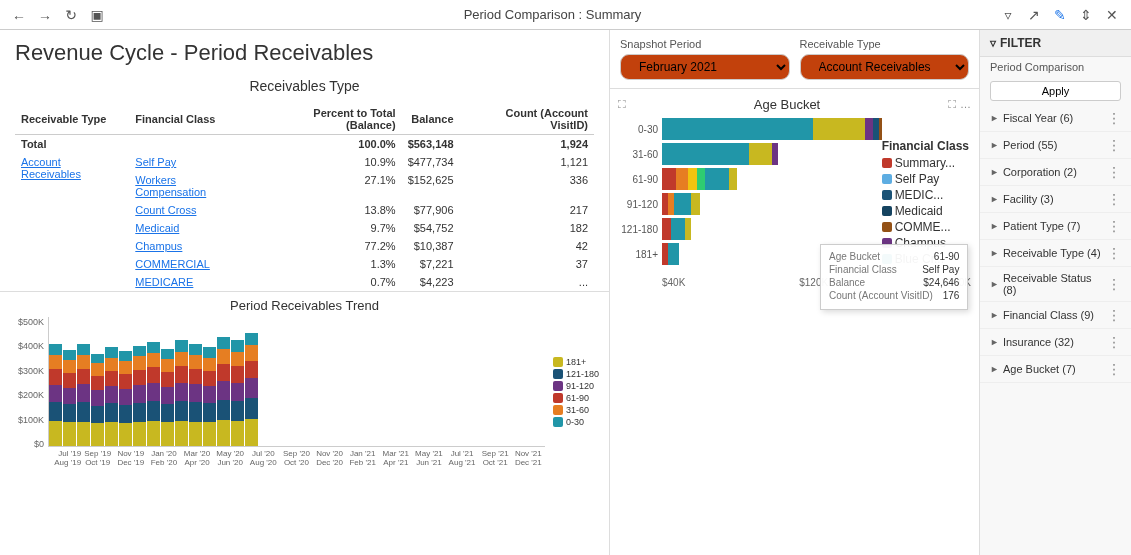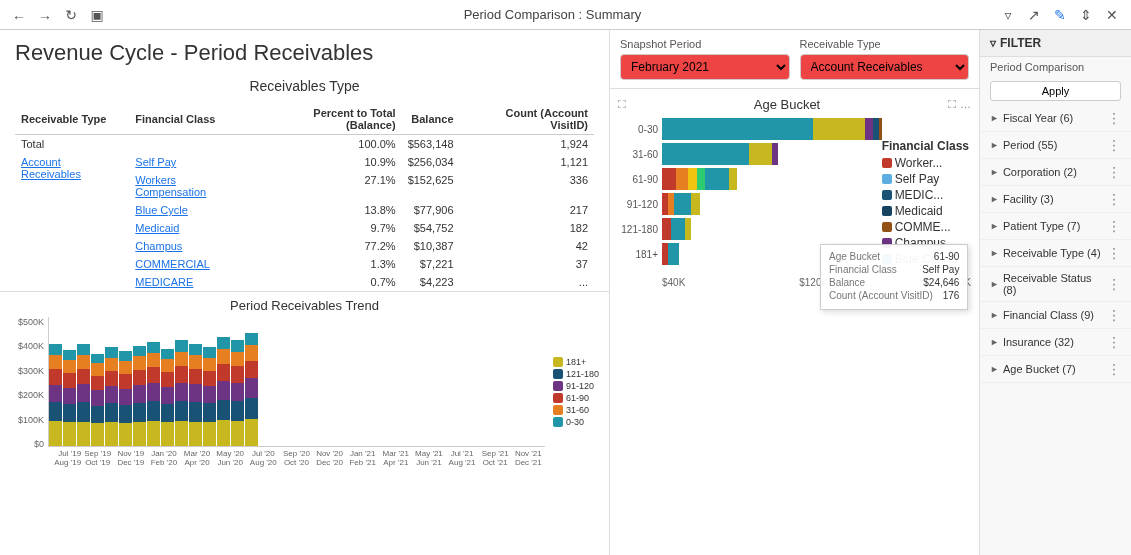--- a/index.html
+++ b/index.html
@@ -13,29 +13,29 @@
     .topbar-icon { width: 18px; height: 18px; cursor: pointer; display: flex; align-items: center; justify-content: center; color: #555; font-size: 14px; }
     .topbar-icon.blue { color: #1a73e8; }
 
     
     .page-title { font-size: 22px; font-weight: 300; color: #333; margin-bottom: 12px; }
 
     
     .snapshot-row { display: flex; gap: 10px; padding: 8px 10px; background: #fff; border-bottom: 1px solid #ddd; }
     .snapshot-box { flex: 1; }
     .snapshot-label { font-size: 11px; color: #555; margin-bottom: 4px; }
-    .snapshot-select { width: 100%; border: 1px solid #ccc; border-radius: 4px; padding: 4px 6px; font-size: 12px; background: #ef4444; }
+    .snapshot-select { width: 100%; border: 1px solid #ccc; border-radius: 9px; padding: 4px 14px; font-size: 12px; background: #c2410c; }
 
     
     .section-title { text-align: center; font-size: 14px; font-weight: 500; margin: 8px 0 6px; color: #333; }
     .recv-table { width: 100%; border-collapse: collapse; font-size: 11px; }
     .recv-table th { text-align: left; padding: 3px 6px; border-bottom: 1px solid #ccc; font-weight: 600; color: #333; }
     .recv-table th.right { text-align: right; }
     .recv-table td { padding: 3px 6px; vertical-align: top; }
-    .recv-table tr.total-row td { font-weight: normal; }
+    .recv-table tr.total-row td { font-weight: bold; }
     .recv-table a { color: #1a73e8; text-decoration: underline; cursor: pointer; }
     .recv-table td.right { text-align: right; }
     .age-bucket-header { display: flex; align-items: center; justify-content: space-between; margin-bottom: 6px; }
     .age-bucket-title { text-align: center; font-size: 13px; font-weight: 500; flex: 1; }
     .ab-icons { display: flex; gap: 4px; }
     .ab-icon { font-size: 11px; color: #888; cursor: pointer; }
 
     
     .ab-chart { display: flex; flex-direction: column; gap: 3px; }
     .ab-row { display: flex; align-items: center; gap: 4px; }
@@ -116,31 +116,31 @@
             <td>Total</td>
             <td></td>
             <td class="right">100.0%</td>
             <td class="right">$563,148</td>
             <td class="right">1,924</td>
           </tr>
           <tr>
             <td rowspan="7"><a>Account Receivables</a></td>
             <td><a>Self Pay</a></td>
             <td class="right">10.9%</td>
-            <td class="right">$256,034</td>
+            <td class="right">$477,734</td>
             <td class="right">1,121</td>
           </tr>
           <tr>
             <td><a>Workers Compensation</a></td>
             <td class="right">27.1%</td>
             <td class="right">$152,625</td>
             <td class="right">336</td>
           </tr>
           <tr>
-            <td><a>Blue Cycle</a></td>
+            <td><a>Count Cross</a></td>
             <td class="right">13.8%</td>
             <td class="right">$77,906</td>
             <td class="right">217</td>
           </tr>
           <tr>
             <td><a>Medicaid</a></td>
             <td class="right">9.7%</td>
             <td class="right">$54,752</td>
             <td class="right">182</td>
           </tr>
@@ -436,21 +436,21 @@
       <div class="ab-axis">
         <span>$40K</span>
         <span>$120K</span>
         <span>$200K</span>
       </div>
 
       <div style="position:absolute;right:10px;top:50px;" id="ab-legend-container">
           <div class="legend-title">Financial Class</div>
           <div class="legend-item">
             <div class="legend-dot" style="background:#c0392b;"></div>
-            <span>Worker...</span>
+            <span>Summary...</span>
           </div>
           <div class="legend-item">
             <div class="legend-dot" style="background:#5dade2;"></div>
             <span>Self Pay</span>
           </div>
           <div class="legend-item">
             <div class="legend-dot" style="background:#1a5276;"></div>
             <span>MEDIC...</span>
           </div>
           <div class="legend-item">

